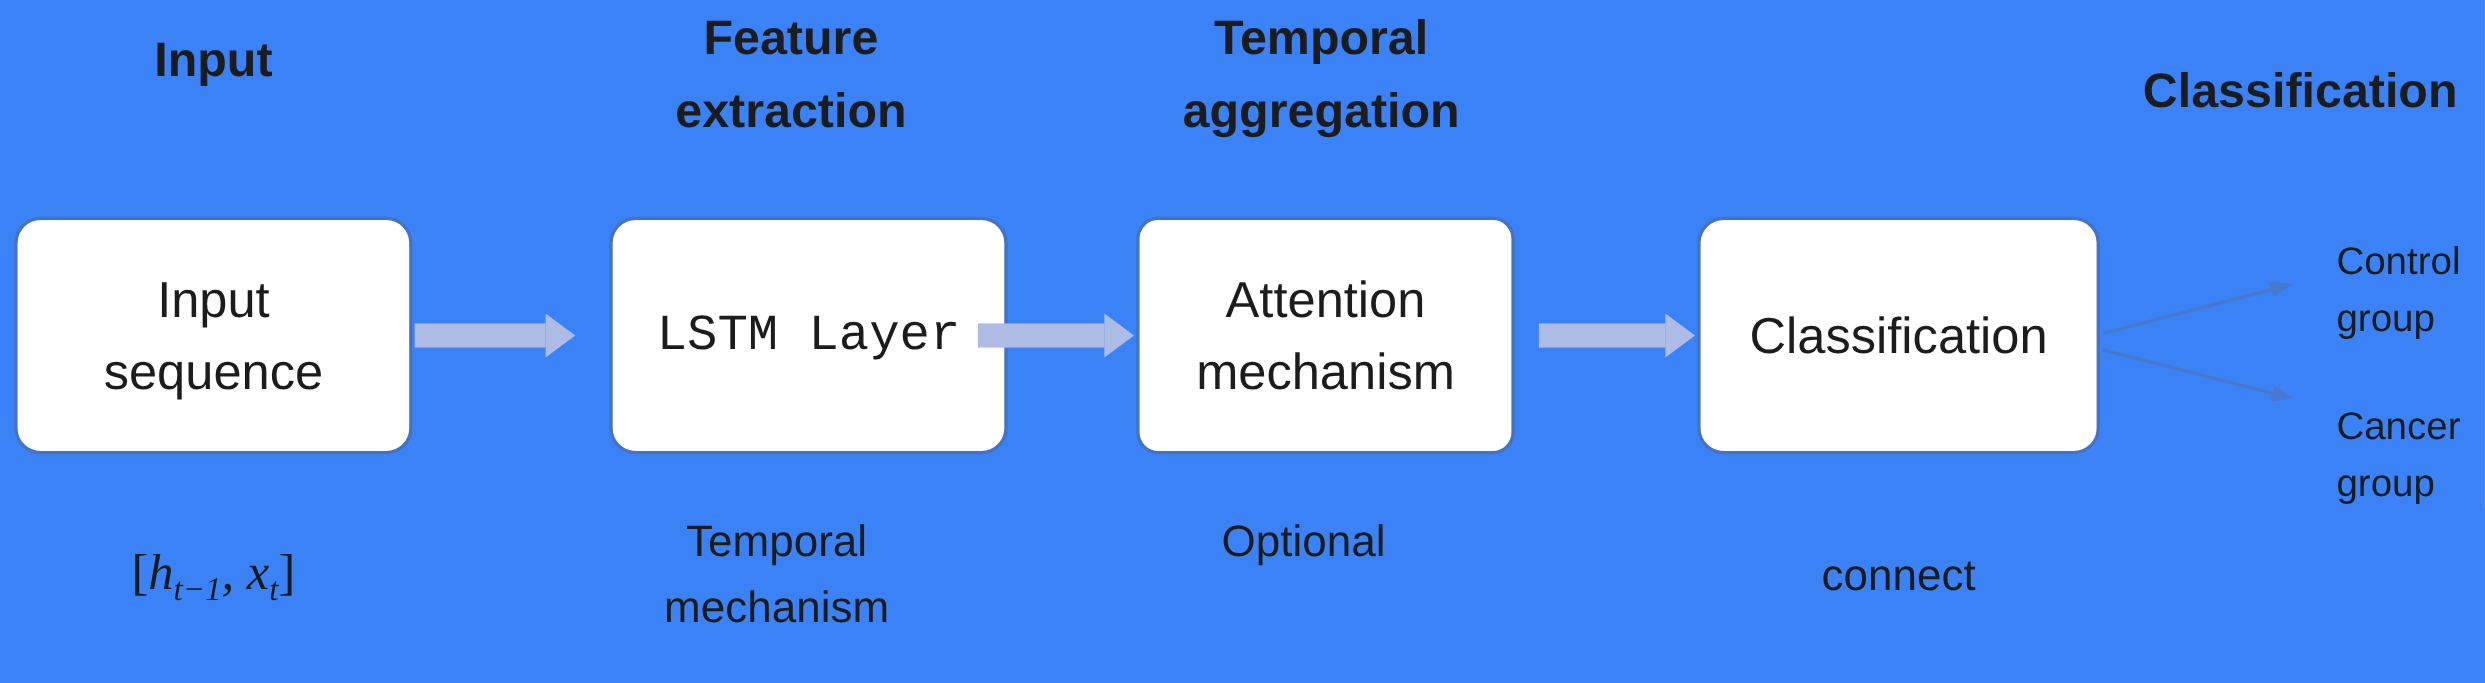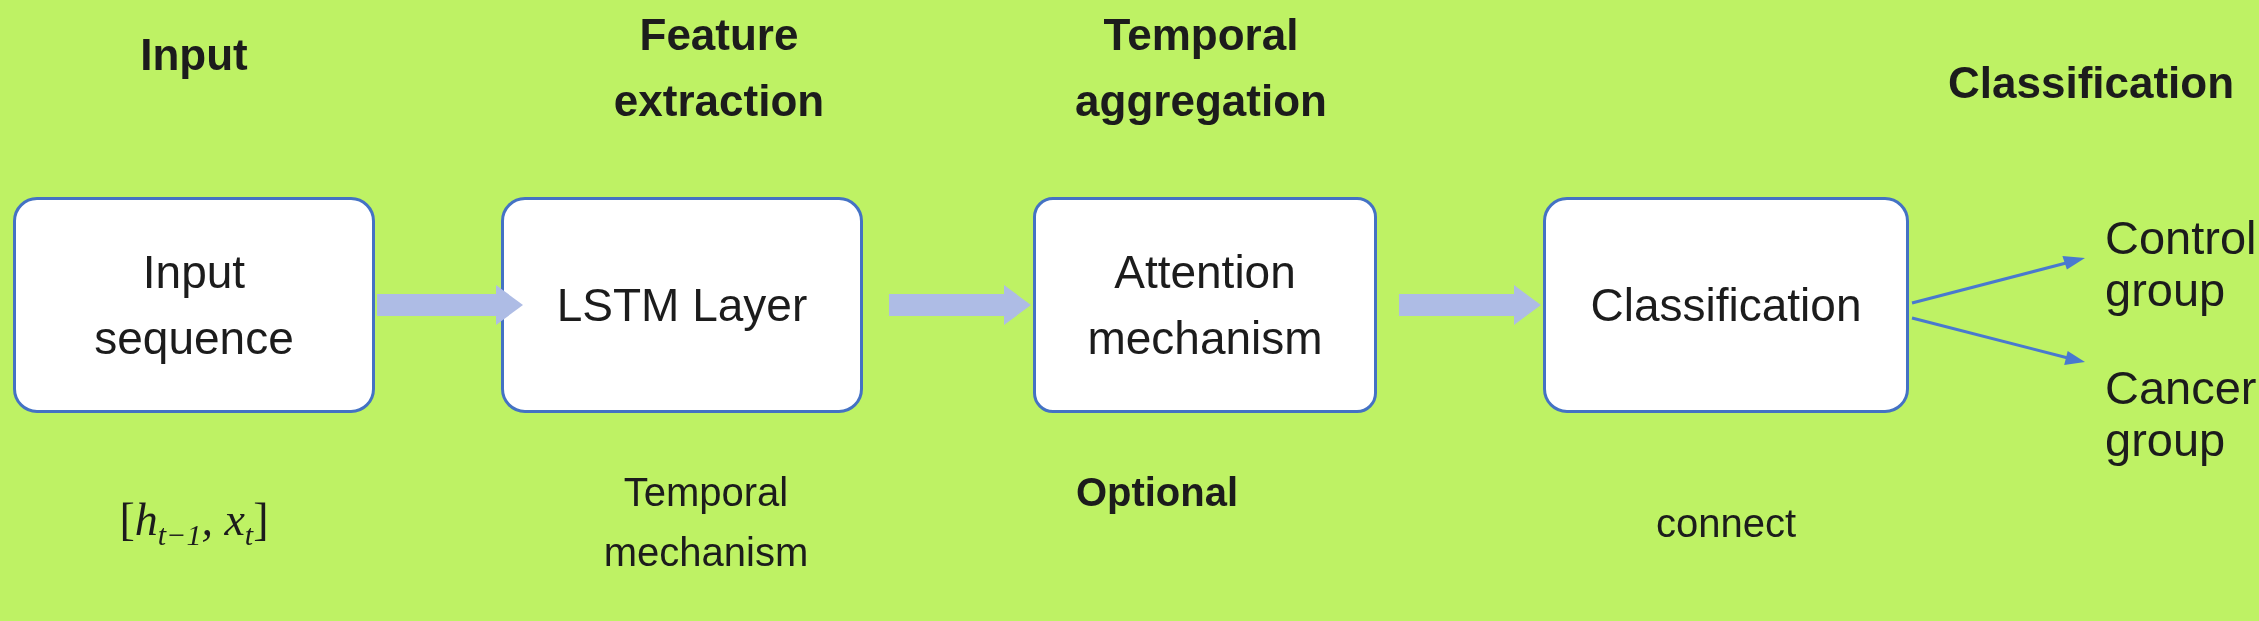--- a/index.html
+++ b/index.html
@@ -1,19 +1,19 @@
 <!DOCTYPE html>
 <html style="--box-border: #4472c4; --thick-arrow: #aebce5; --thin-arrow: #4979cf; --text: #1c1c1c;"><head>
 <meta charset="utf-8">
 <style>
   html,body { margin:0; padding:0; background:#ffffff; }
   #canvas {
     position:relative;
     width:2259px; height:621px;
-    background:#bef264;
+    background:#3b82f6;
     font-family:"Liberation Sans", sans-serif;
     color:var(--text, #1c1c1c);
     overflow:hidden;
   }
 
   
   .stage-header {
     position:absolute;
     font-weight:bold;
     font-size:44px;
@@ -37,21 +37,21 @@
     border-radius:24px;
     background:#ffffff;
     display:flex; flex-direction:column;
     align-items:center; justify-content:center;
     font-size:46px; line-height:66px;
     text-align:center;
     color:var(--text, #1c1c1c);
   }
   .node span { display:block; }
   #node-input-sequence { left:13px;   width:362px; }
-  #node-lstm           { left:501px;  width:362px; }
+  #node-lstm           { left:554px;  width:362px;font-family:Liberation Mono, monospace; }
   #node-attention      { left:1033px; width:344px;border-radius:20px; }
   #node-classification { left:1543px; width:366px; }
 
   
   .flow-arrow {
     position:absolute; top:285px; height:40px;
     display:flex; align-items:center;
   }
   .flow-arrow .shaft { flex:1; height:22px; background:var(--thick-arrow, #aebce5); }
   .flow-arrow .head {
@@ -66,21 +66,21 @@
 
   
   .sublabel {
     position:absolute;
     font-size:40px; line-height:60px;
     text-align:center;
     color:var(--text, #1c1c1c);
   }
   .sublabel span { display:block; }
   #sub-temporal-processing { left:525px;  top:462px; width:362px; }
-  #sub-optional            { left:1007px; top:462px; width:300px;font-weight:bold; }
+  #sub-optional            { left:1035px; top:462px; width:300px; }
   #sub-full-connect        { left:1543px; top:494px; width:366px; line-height:58px; }
 
   
   #formula {
     position:absolute; left:13px; top:488px; width:362px;
     text-align:center;
     font-family:"Liberation Serif", serif;
     font-style:italic;
     font-size:46px; line-height:64px;
     color:var(--text, #1c1c1c);
@@ -88,22 +88,23 @@
   }
   #formula .bracket { font-style:normal; }
   #formula sub { font-size:30px; line-height:0;text-align:center; }
 
   
   #branch-arrows { position:absolute; left:1900px; top:235px; }
 
   
   .out-label {
     position:absolute;
-    font-size:47px; line-height:52px;
+    font-size:35px; line-height:52px;
     color:var(--text, #1c1c1c);
+    margin-left:19px;
   }
   .out-label span { display:block; }
   #out-control { left:2105px; top:212px; }
   #out-cancer  { left:2105px; top:362px; }
 </style>
 </head>
 <body>
 
 <div id="canvas">
 

